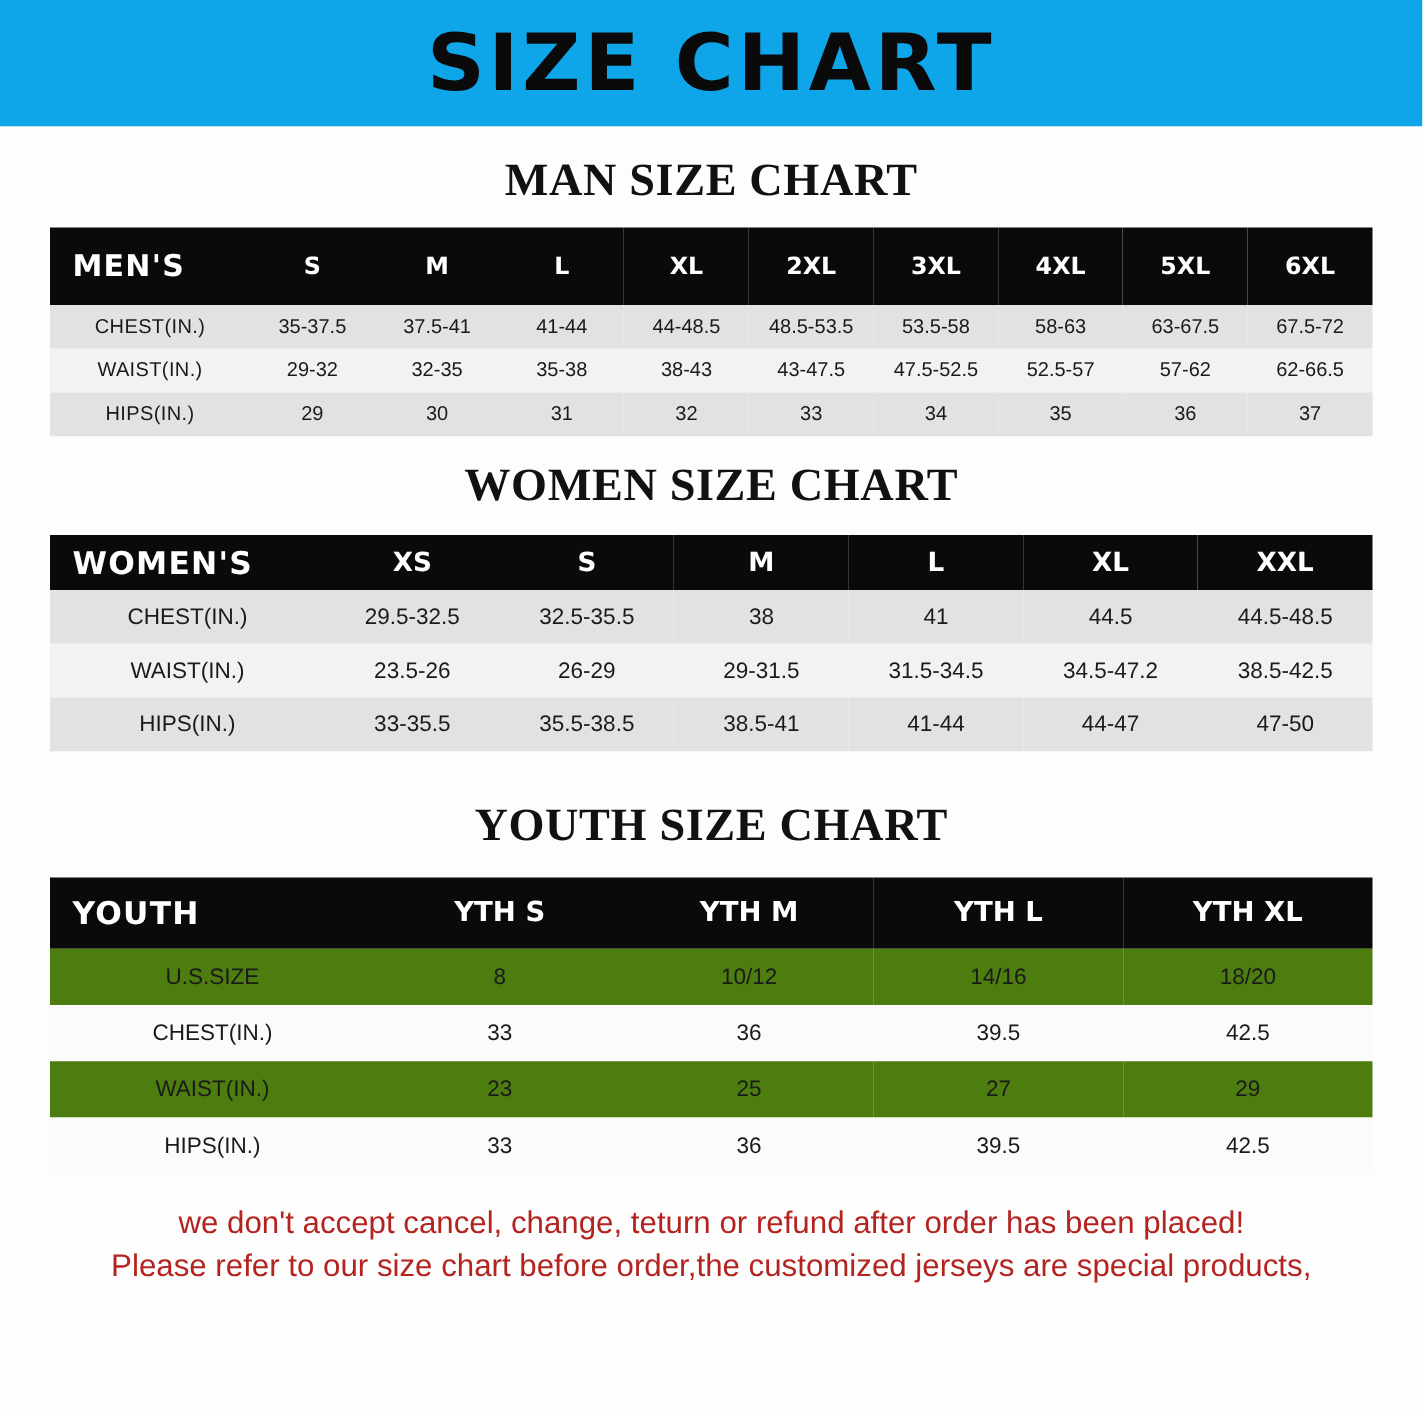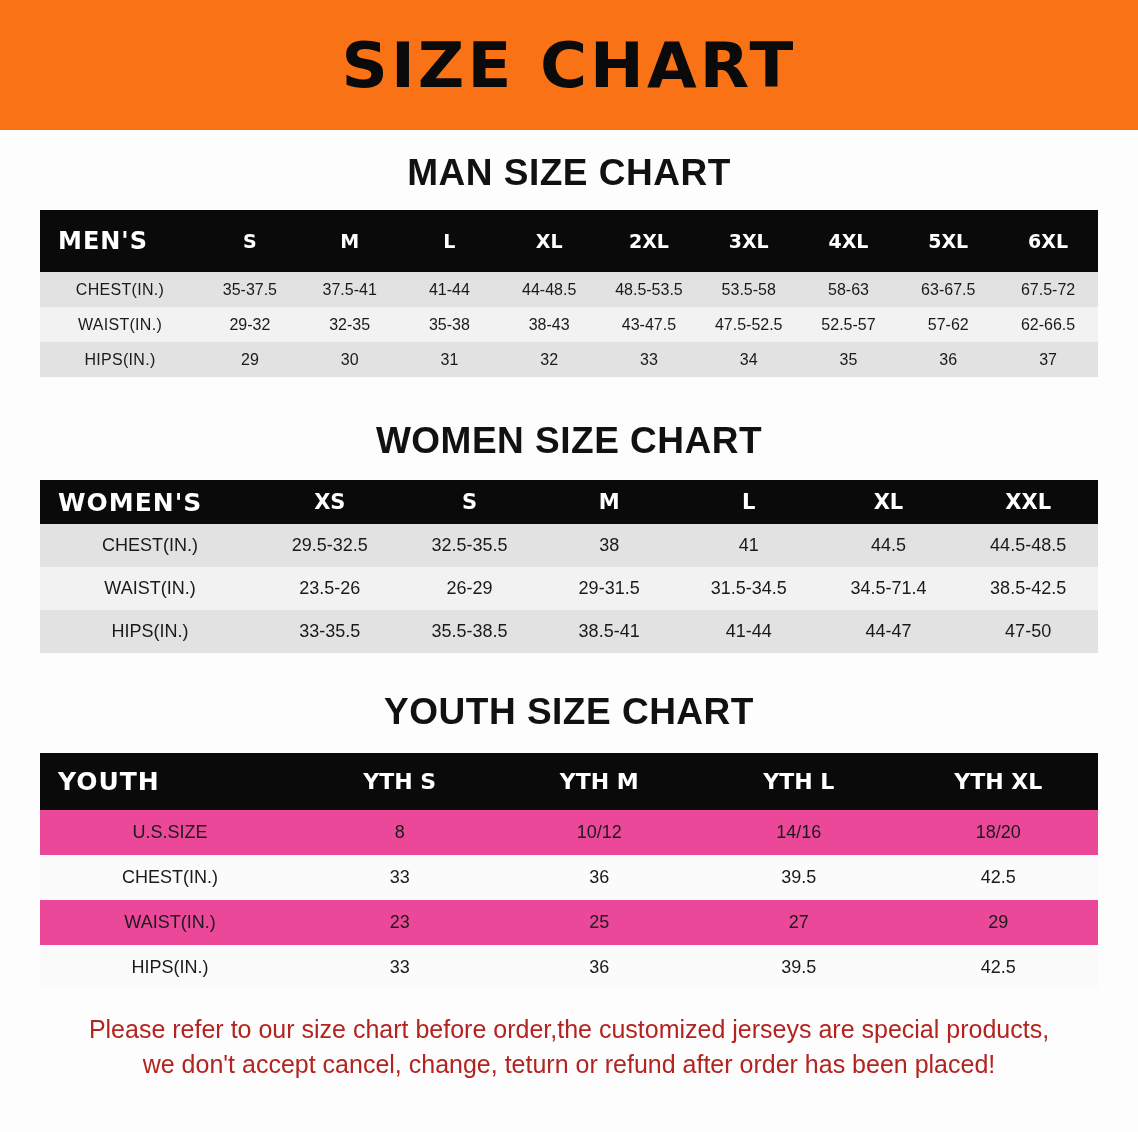--- a/index.html
+++ b/index.html
@@ -11,45 +11,45 @@
     overflow: hidden;
   }
   .page {
     width: 1138px; height: 1132px;
     position: relative;
     background: #fdfdfd;
   }
   
   .banner {
     width: 100%;
-    height: 130px;
-    background: #f97316;
+    height: 101px;
+    background: #0ea5e9;
     display: flex;
     align-items: center;
     justify-content: center;
   }
   .banner-title {
     font-family: "DejaVu Sans", sans-serif;
     font-weight: 700;
     font-size: 63px;
     letter-spacing: 3px;
     color: #0a0a0a;
     line-height: 1;
     transform: scaleX(1.02);
   }
   
   .section-title {
     text-align: center;
-    font-family: Liberation Sans, sans-serif;
+    font-family: Liberation Serif, serif;
     font-weight: 700;
     color: #111;
     letter-spacing: 0.5px;
   }
   .st-man   { font-size: 37px; margin-top: 22px; margin-bottom: 16px; }
-  .st-women { font-size: 37px; margin-top: 43px; margin-bottom: 18px; }
+  .st-women { font-size: 37px; margin-top: 18px; margin-bottom: 18px; }
   .st-youth { font-size: 37px; margin-top: 38px; margin-bottom: 20px; }
 
   
   .tbl-wrap { padding: 0 40px; }
   table {
     width: 100%;
     border-collapse: collapse;
     table-layout: fixed;
   }
   thead th {
@@ -75,21 +75,21 @@
 
   
   #women-table thead th { height: 44px; font-size: 21px; }
   #women-table thead th.corner { text-align: left; padding-left: 18px; font-size: 25px; letter-spacing: 1px; }
   #women-table tbody td { height: 43px; font-size: 18px; }
 
   
   #youth-table thead th { height: 57px; font-size: 22px; }
   #youth-table thead th.corner { text-align: left; padding-left: 18px; font-size: 25px; letter-spacing: 1px; }
   #youth-table tbody td { height: 45px; font-size: 18px; }
-  #youth-table tbody tr.zebra-a td { background: #ec4899; }
+  #youth-table tbody tr.zebra-a td { background: #4d7c0f; }
   #youth-table tbody tr.zebra-b td { background: #fbfbfb; }
 
   
   .note {
     margin: 22px 34px 0 34px;
     color: #b3231f;
     font-family: "Liberation Sans", sans-serif;
     font-size: 25px;
     line-height: 1.38;
     text-align: center;
@@ -192,21 +192,21 @@
           <td>41</td>
           <td>44.5</td>
           <td>44.5-48.5</td>
         </tr>
         <tr class="zebra-b">
           <td class="rowlabel">WAIST(IN.)</td>
           <td>23.5-26</td>
           <td>26-29</td>
           <td>29-31.5</td>
           <td>31.5-34.5</td>
-          <td>34.5-71.4</td>
+          <td>34.5-47.2</td>
           <td>38.5-42.5</td>
         </tr>
         <tr class="zebra-a">
           <td class="rowlabel">HIPS(IN.)</td>
           <td>33-35.5</td>
           <td>35.5-38.5</td>
           <td>38.5-41</td>
           <td>41-44</td>
           <td>44-47</td>
           <td>47-50</td>
@@ -257,17 +257,17 @@
           <td>33</td>
           <td>36</td>
           <td>39.5</td>
           <td>42.5</td>
         </tr>
       </tbody>
     </table>
   </div>
 
   <div class="note">
+    <span>we don't accept cancel, change, teturn or refund after order has been placed!</span>
     <span>Please refer to our size chart before order,the customized jerseys are special products,</span>
-    <span>we don't accept cancel, change, teturn or refund after order has been placed!</span>
   </div>
 
 </div>
 
 </body></html>

